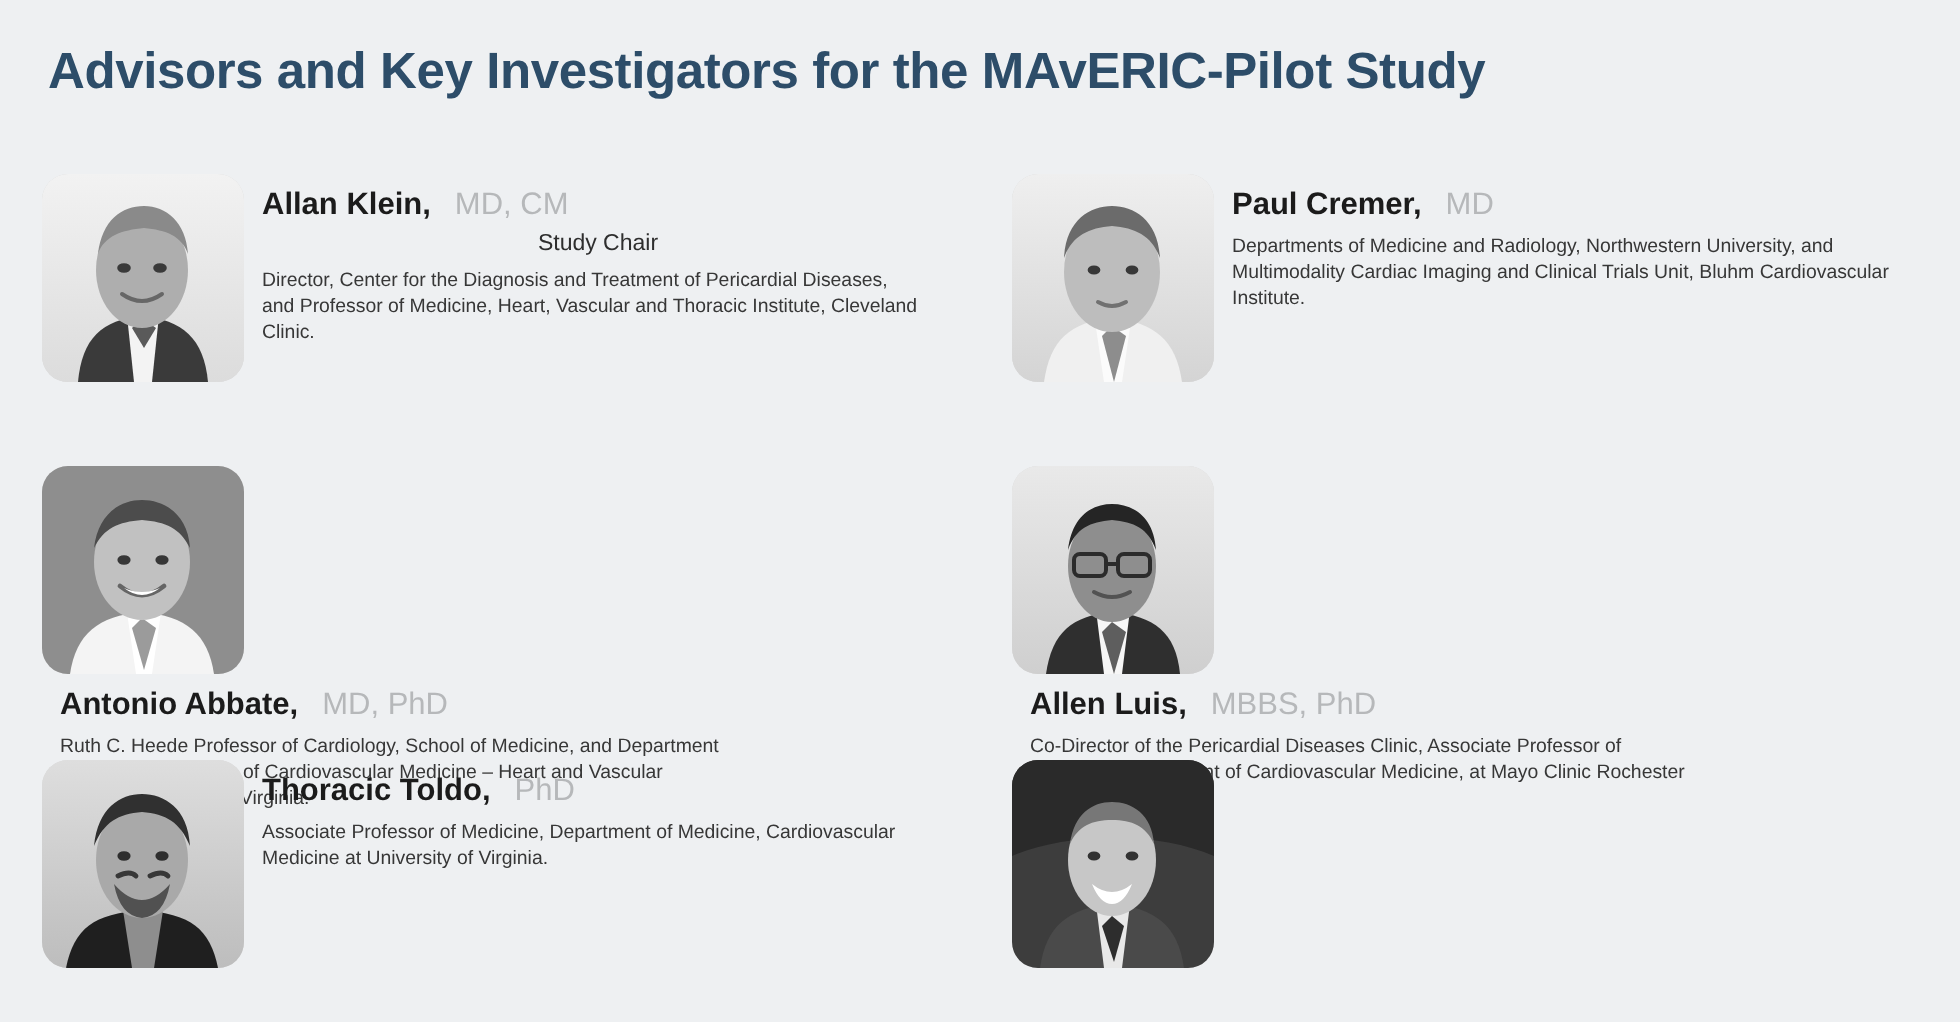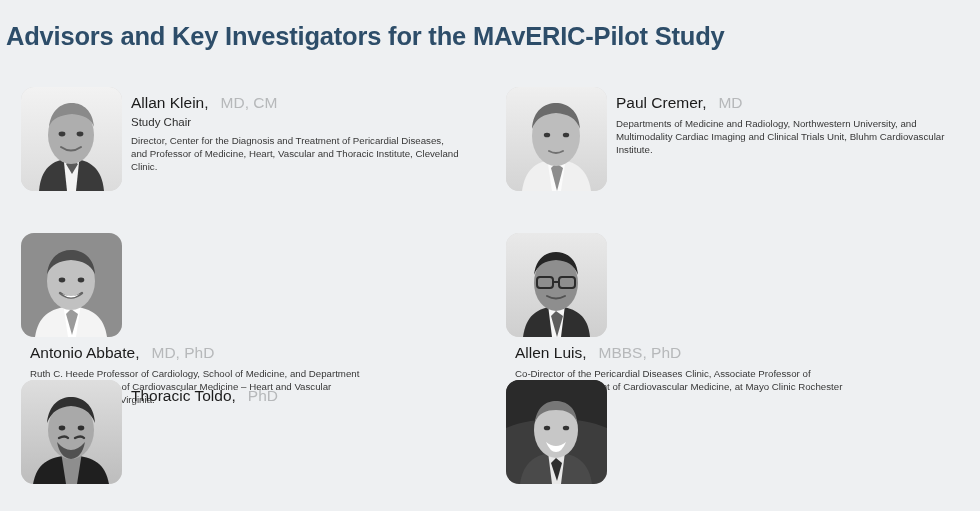--- a/index.html
+++ b/index.html
@@ -15,21 +15,21 @@
     position: relative;
   }
   #page {
     position: relative;
     width: 980px;
     height: 511px;
     background: #eef0f2;
   }
   #page-title {
     position: absolute;
-    left: 6px;
+    left: 24px;
     top: 22px;
     font-size: 25.5px;
     font-weight: bold;
     letter-spacing: -0.2px;
     color: #2d4d69;
     white-space: nowrap;
   }
   .people-grid {
     position: absolute;
     left: 0;
@@ -63,31 +63,32 @@
     margin-left: 9px;
     padding-top: 6px;
     width: 336px;
   }
   .person-name {
     font-size: 15.5px;
     color: #1b1b1b;
     line-height: 19px;
     white-space: nowrap;
   }
-  .person-name .nm { font-weight: normal; }
+  .person-name .nm { font-weight: bold; }
   .person-name .cred {
     font-weight: normal;
     color: #b6b8ba;
     margin-left: 12px;
   }
   .person-role {
     font-size: 11.5px;
     color: #2e2e2e;
     line-height: 16px;
     margin-top: 2px;
+    text-align: center;
   }
   .person-desc {
     font-size: 9.7px;
     color: #373737;
     line-height: 13.2px;
     margin-top: 5px;
     max-width: 330px;
   }
   .with-role .person-desc { margin-top: 4px; }
 </style>
@@ -228,20 +229,21 @@
           <ellipse cx="60" cy="48" rx="3.3" ry="2.4" fill="#312e2c"></ellipse>
           <path d="M36 62q14 16 28 0q-3 16-14 17q-11-1-14-17z" fill="#56504c"></path>
           <path d="M38 58q6-3 9 0" stroke="#3a3634" stroke-width="2.4" fill="none" stroke-linecap="round"></path>
           <path d="M54 58q6-3 9 0" stroke="#3a3634" stroke-width="2.4" fill="none" stroke-linecap="round"></path>
         </svg>
       </div>
       <div class="person-text">
         <div class="person-name">
           <span class="nm">Thoracic Toldo,</span><span class="cred">PhD</span>
         </div>
+        <div class="person-desc">Associate Professor of Medicine, Department of Medicine, Cardiovascular Medicine at University of Virginia.</div>
       </div>
     </div>
 
     <div class="person col-right row-3">
       <div class="photo">
         <svg viewBox="0 0 101 104" xmlns="http://www.w3.org/2000/svg">
           <rect width="101" height="104" fill="#3d3d3d"></rect>
           <path d="M0 0h101v48c-14-6-30-9-50-9S14 42 0 48z" fill="#2a2a2a"></path>
           <path d="M14 104c3-21 14-30 36-32 22 2 33 11 36 32z" fill="#4a4a4a"></path>
           <path d="M42 72h17l-4 32h-9z" fill="#e8e8e8"></path>

